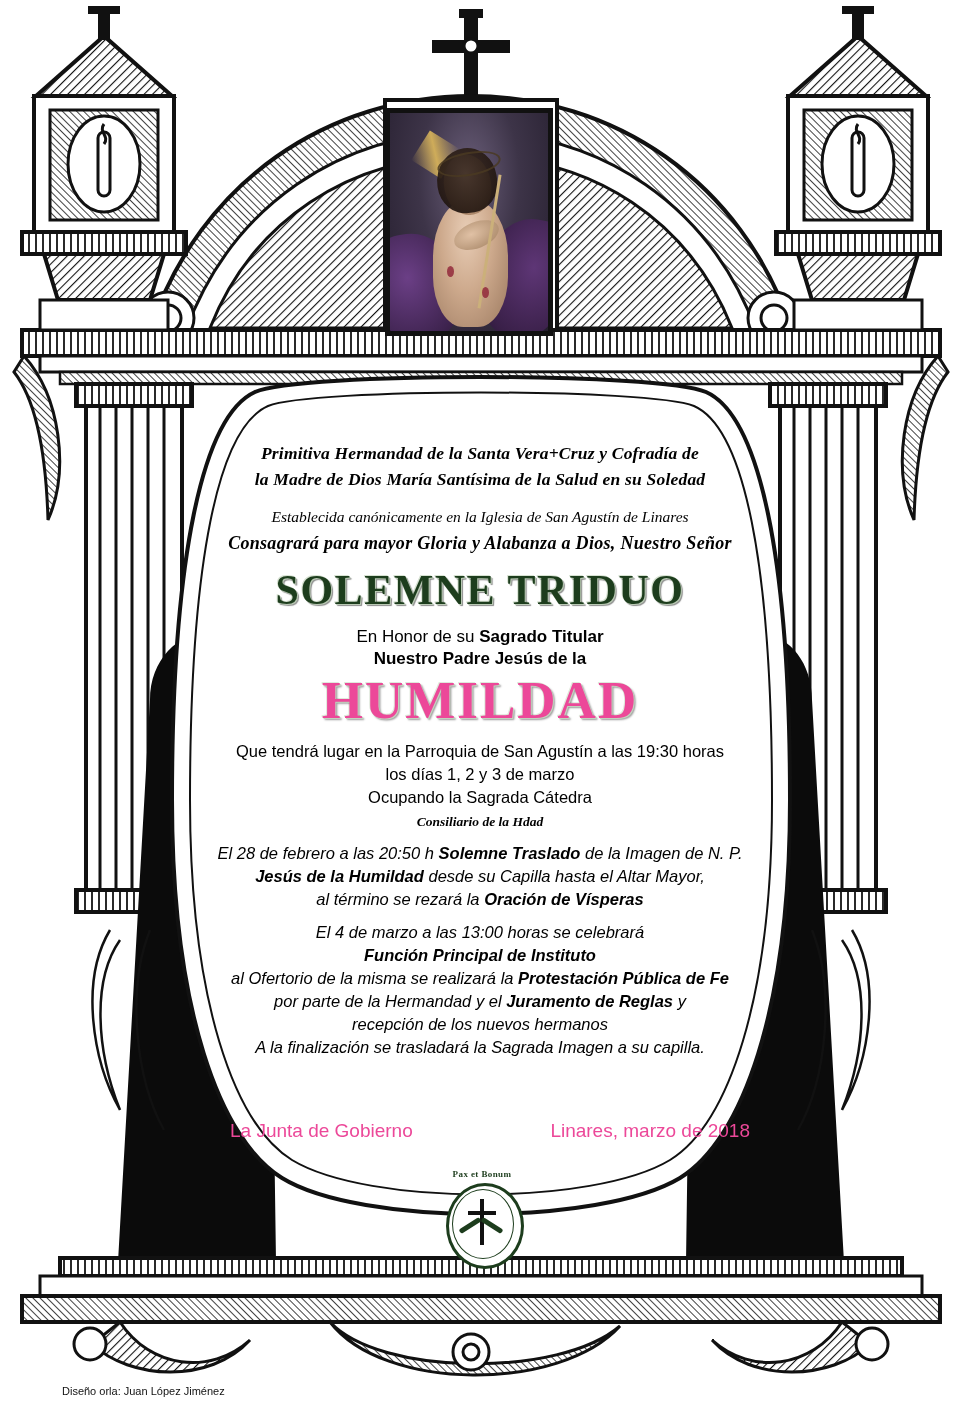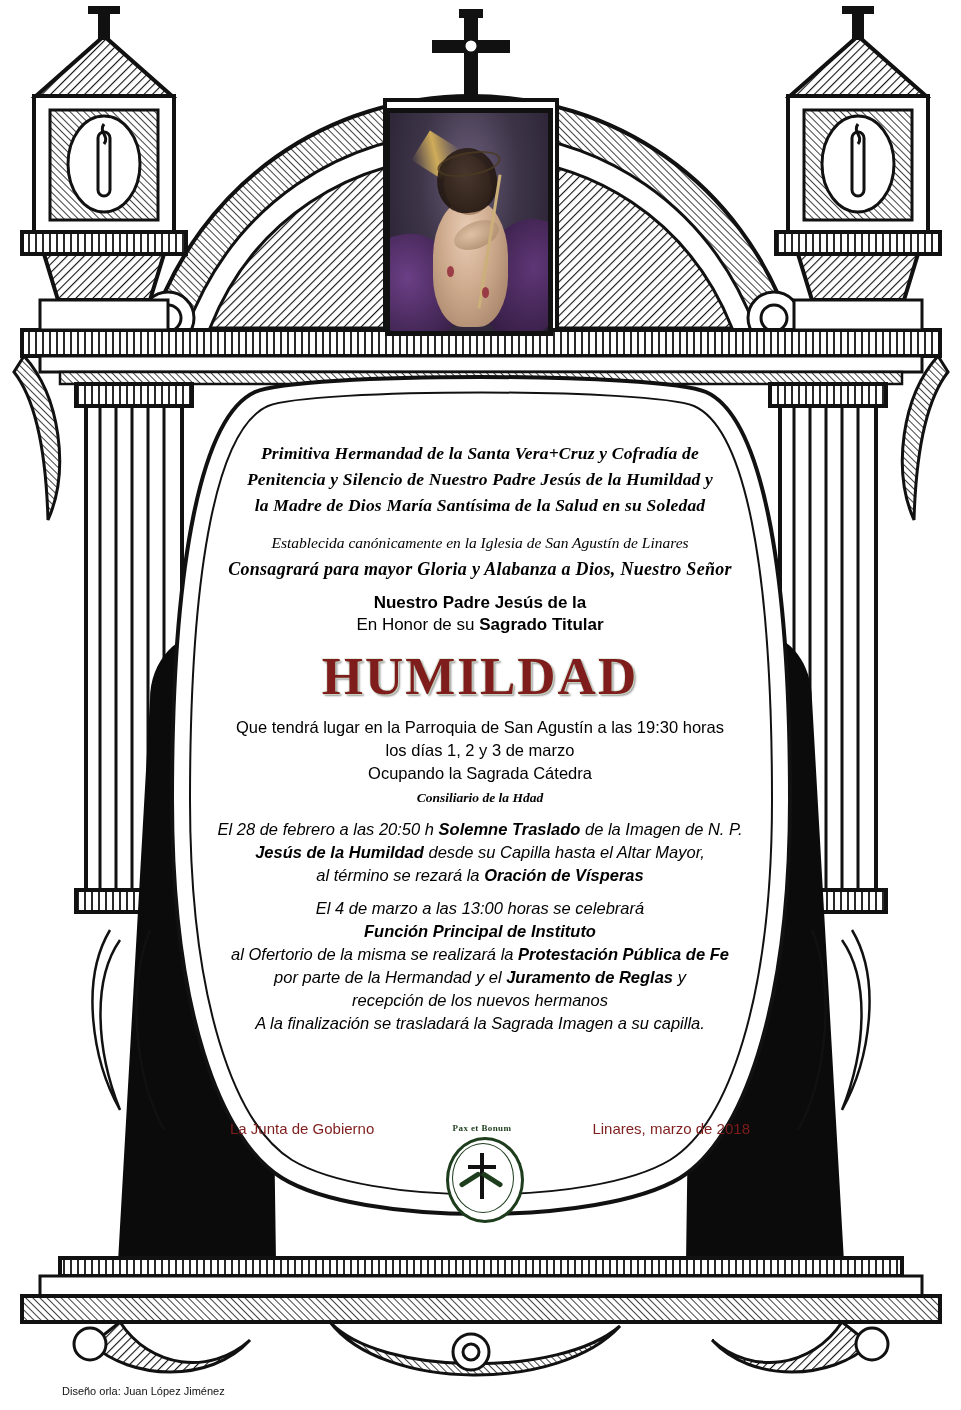--- a/index.html
+++ b/index.html
@@ -194,22 +194,21 @@
     font-size: 17px;
     margin-top: 12px;
     line-height: 22px;
   }
   .l-enhonor b { font-weight: bold; }
   .l-humildad {
     font-family: "Liberation Serif", serif;
     font-size: 53px;
     font-weight: bold;
     letter-spacing: 2px;
-    margin-top: 10px;
-    color: #7f1d1d;
+    color: #ec4899;
     text-shadow:
       1px 1px 0 #c3d2be,
       2px 2px 2px rgba(0,0,0,.4),
       -1px -1px 0 #e0e9dc;
   }
   .l-lugar {
     font-family: "Liberation Sans", sans-serif;
     font-size: 16.5px;
     line-height: 23px;
     margin-top: 10px;
@@ -247,30 +246,30 @@
   .l-para2 b { font-weight: bold; }
 
   #footer-row {
     position: absolute;
     left: 230px;
     top: 1120px;
     width: 520px;
     display: flex;
     justify-content: space-between;
     font-family: "Liberation Sans", sans-serif;
-    font-size: 15px;
-    color: #7f1d1d;
+    font-size: 19px;
+    color: #ec4899;
     align-items: flex-end;
   }
 
   
   #escudo {
     position: absolute;
     left: 440px;
-    top: 1123px;
+    top: 1169px;
     width: 84px;
     height: 108px;
   }
   #escudo .ring {
     position: absolute;
     left: 6px; top: 14px;
     width: 72px; height: 80px;
     border: 3px solid #1d3d1d;
     border-radius: 50%;
     background: #fff;
@@ -502,32 +501,32 @@
     <div class="crown"></div>
     <div class="cane"></div>
     <div class="wound1"></div>
     <div class="wound2"></div>
   </div>
 
   <div id="text-block">
 
     <div class="l-hermandad">
       <div>Primitiva Hermandad de la Santa Vera+Cruz y Cofradía de</div>
-      <div>Penitencia y Silencio de Nuestro Padre Jesús de la Humildad y</div>
       <div>la Madre de Dios María Santísima de la Salud en su Soledad</div>
     </div>
 
     <div class="l-establecida">Establecida canónicamente en la Iglesia de San Agustín de Linares</div>
 
     <div class="l-consagrara">Consagrará para mayor Gloria y Alabanza a Dios, Nuestro Señor</div>
 
+    <div class="l-triduo">SOLEMNE TRIDUO</div>
 
     <div class="l-enhonor">
+      <div><span>En Honor de su </span><b>Sagrado Titular</b></div>
       <div><b>Nuestro Padre Jesús de la</b></div>
-      <div><span>En Honor de su </span><b>Sagrado Titular</b></div>
     </div>
 
     <div class="l-humildad">HUMILDAD</div>
 
     <div class="l-lugar">
       <div>Que tendrá lugar en la Parroquia de San Agustín a las 19:30 horas</div>
       <div>los días 1, 2 y 3 de marzo</div>
       <div>Ocupando la Sagrada Cátedra</div>
     </div>
 

